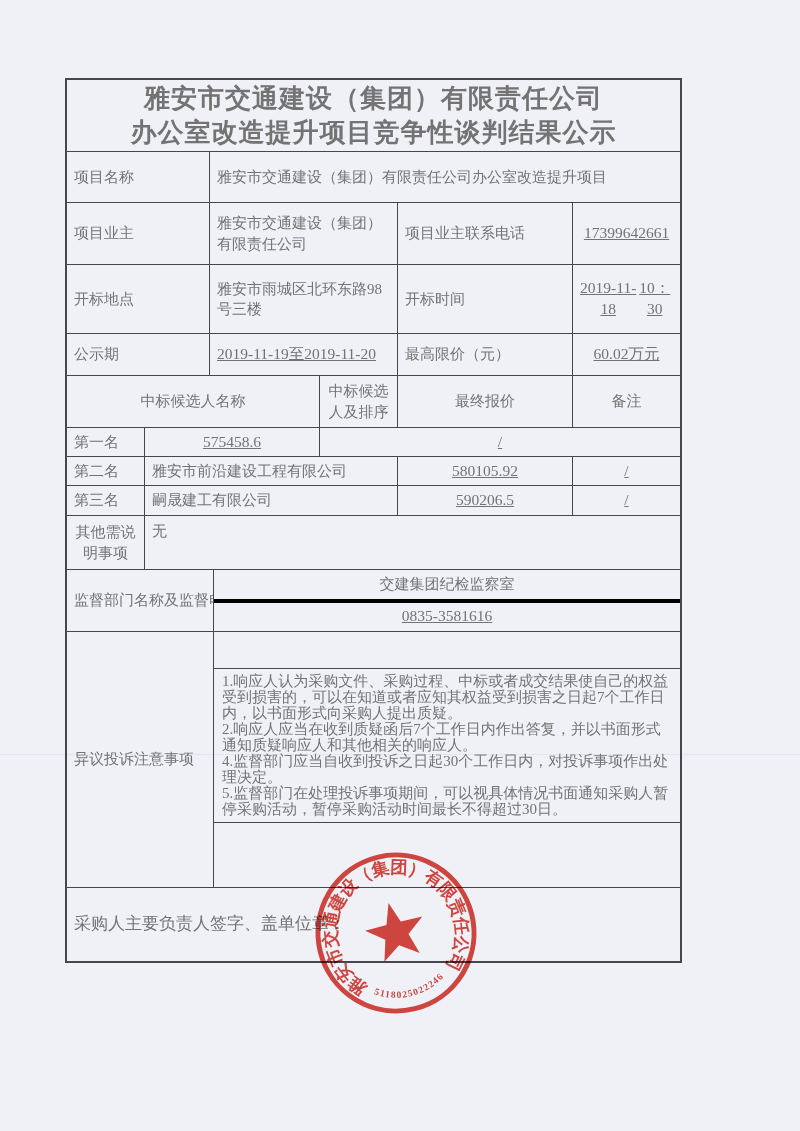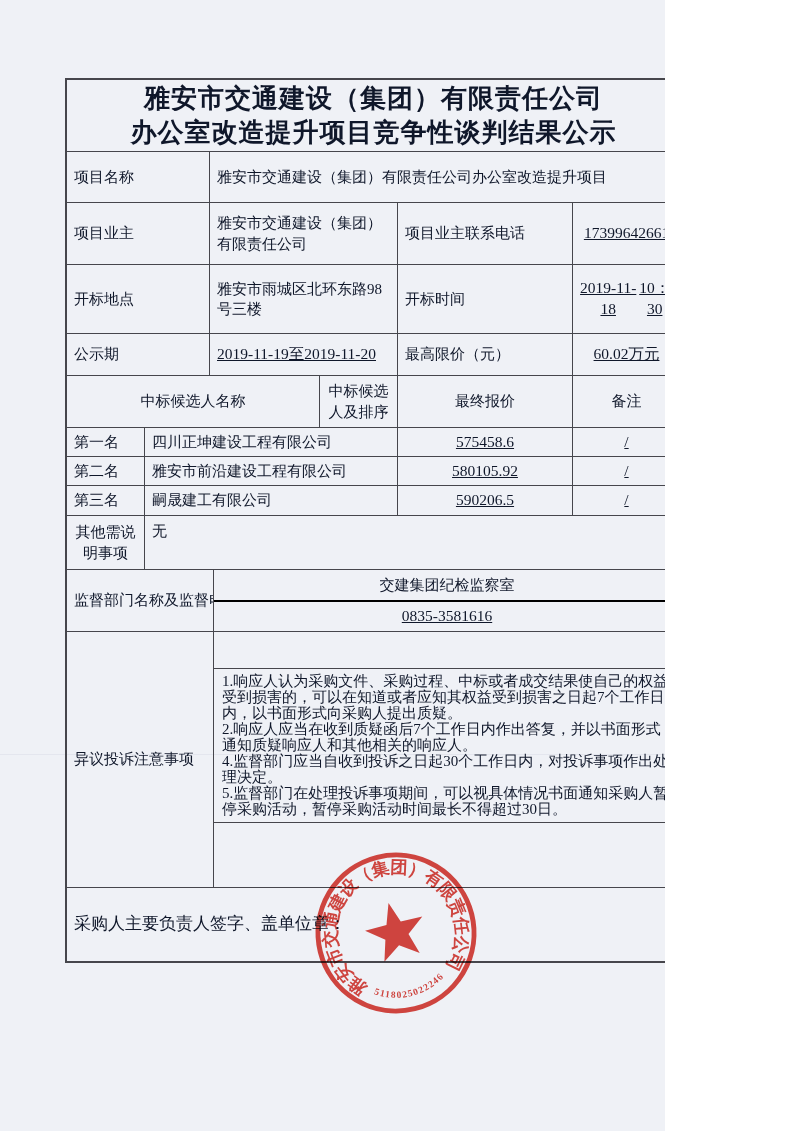--- a/index.html
+++ b/index.html
@@ -1,20 +1,20 @@
 <!DOCTYPE html>
 <html><head>
 <meta charset="utf-8">
 <style>
   html,body{margin:0;padding:0;}
   .page{
-    position:relative; width:665px; height:1131px;
+    position:relative; width:800px; height:1131px;
     background:#eff1f6; overflow:hidden;
     font-family:"Liberation Serif","DejaVu Serif",serif;
-    color:#0f172a;
+    color:#737373;
   }
   .streak{position:absolute;left:0;top:754px;width:800px;height:1px;background:#e4e6ee;}
   .sheet{
     position:absolute; left:65px; top:78px; width:617px;
     border:2px solid #46464c; box-sizing:border-box;
   }
   .row{display:flex; box-sizing:border-box; border-bottom:1px solid #46464c;}
   .row.last{border-bottom:none;}
   .cell{
     box-sizing:border-box; border-right:1px solid #46464c;
@@ -30,21 +30,21 @@
   .title-cell{
     flex:1; flex-direction:column; justify-content:center;
     font-weight:bold; font-size:26px; line-height:34px; letter-spacing:1px;
     text-align:center; border-right:none;
   }
   .num{font-size:15.5px;text-decoration:underline;}
   .topleft{align-items:flex-start; padding-top:5px;}
   .sup-label{white-space:nowrap; overflow:hidden; padding-right:0;}
   .sup-content{flex-direction:column; padding:0; align-items:stretch;}
   .sup-sub{flex:1; display:flex; align-items:center; justify-content:center;}
-  .sup-sub.first{border-bottom:2px solid #000000;}
+  .sup-sub.first{border-bottom:4px solid #000000;}
   .obj-content{display:block; padding:0;}
   .notice-box{
     margin-top:36px; border-top:1px solid #46464c; border-bottom:1px solid #46464c;
     padding:4px 8px 5px 8px; font-size:15px; line-height:16px;
   }
   .sig-cell{font-size:17px; border-right:none;}
   .seal{position:absolute; left:311px; top:848px; opacity:.9; mix-blend-mode:multiply;}
 </style>
 </head>
 <body>
@@ -92,21 +92,20 @@
 
     <div class="row" style="height:52px">
       <div class="cell wB2 center">中标候选人名称</div>
       <div class="cell wA2 center">中标候选人及排序</div>
       <div class="cell wC center">最终报价</div>
       <div class="cell grow endc center">备注</div>
     </div>
 
     <div class="row" style="height:29px">
       <div class="cell wA2">第一名</div>
-      <div class="cell wB2">四川正坤建设工程有限公司</div>
       <div class="cell wC center num">575458.6</div>
       <div class="cell grow endc center num">/</div>
     </div>
 
     <div class="row" style="height:29px">
       <div class="cell wA2">第二名</div>
       <div class="cell wB2">雅安市前沿建设工程有限公司</div>
       <div class="cell wC center num">580105.92</div>
       <div class="cell grow endc center num">/</div>
     </div>

